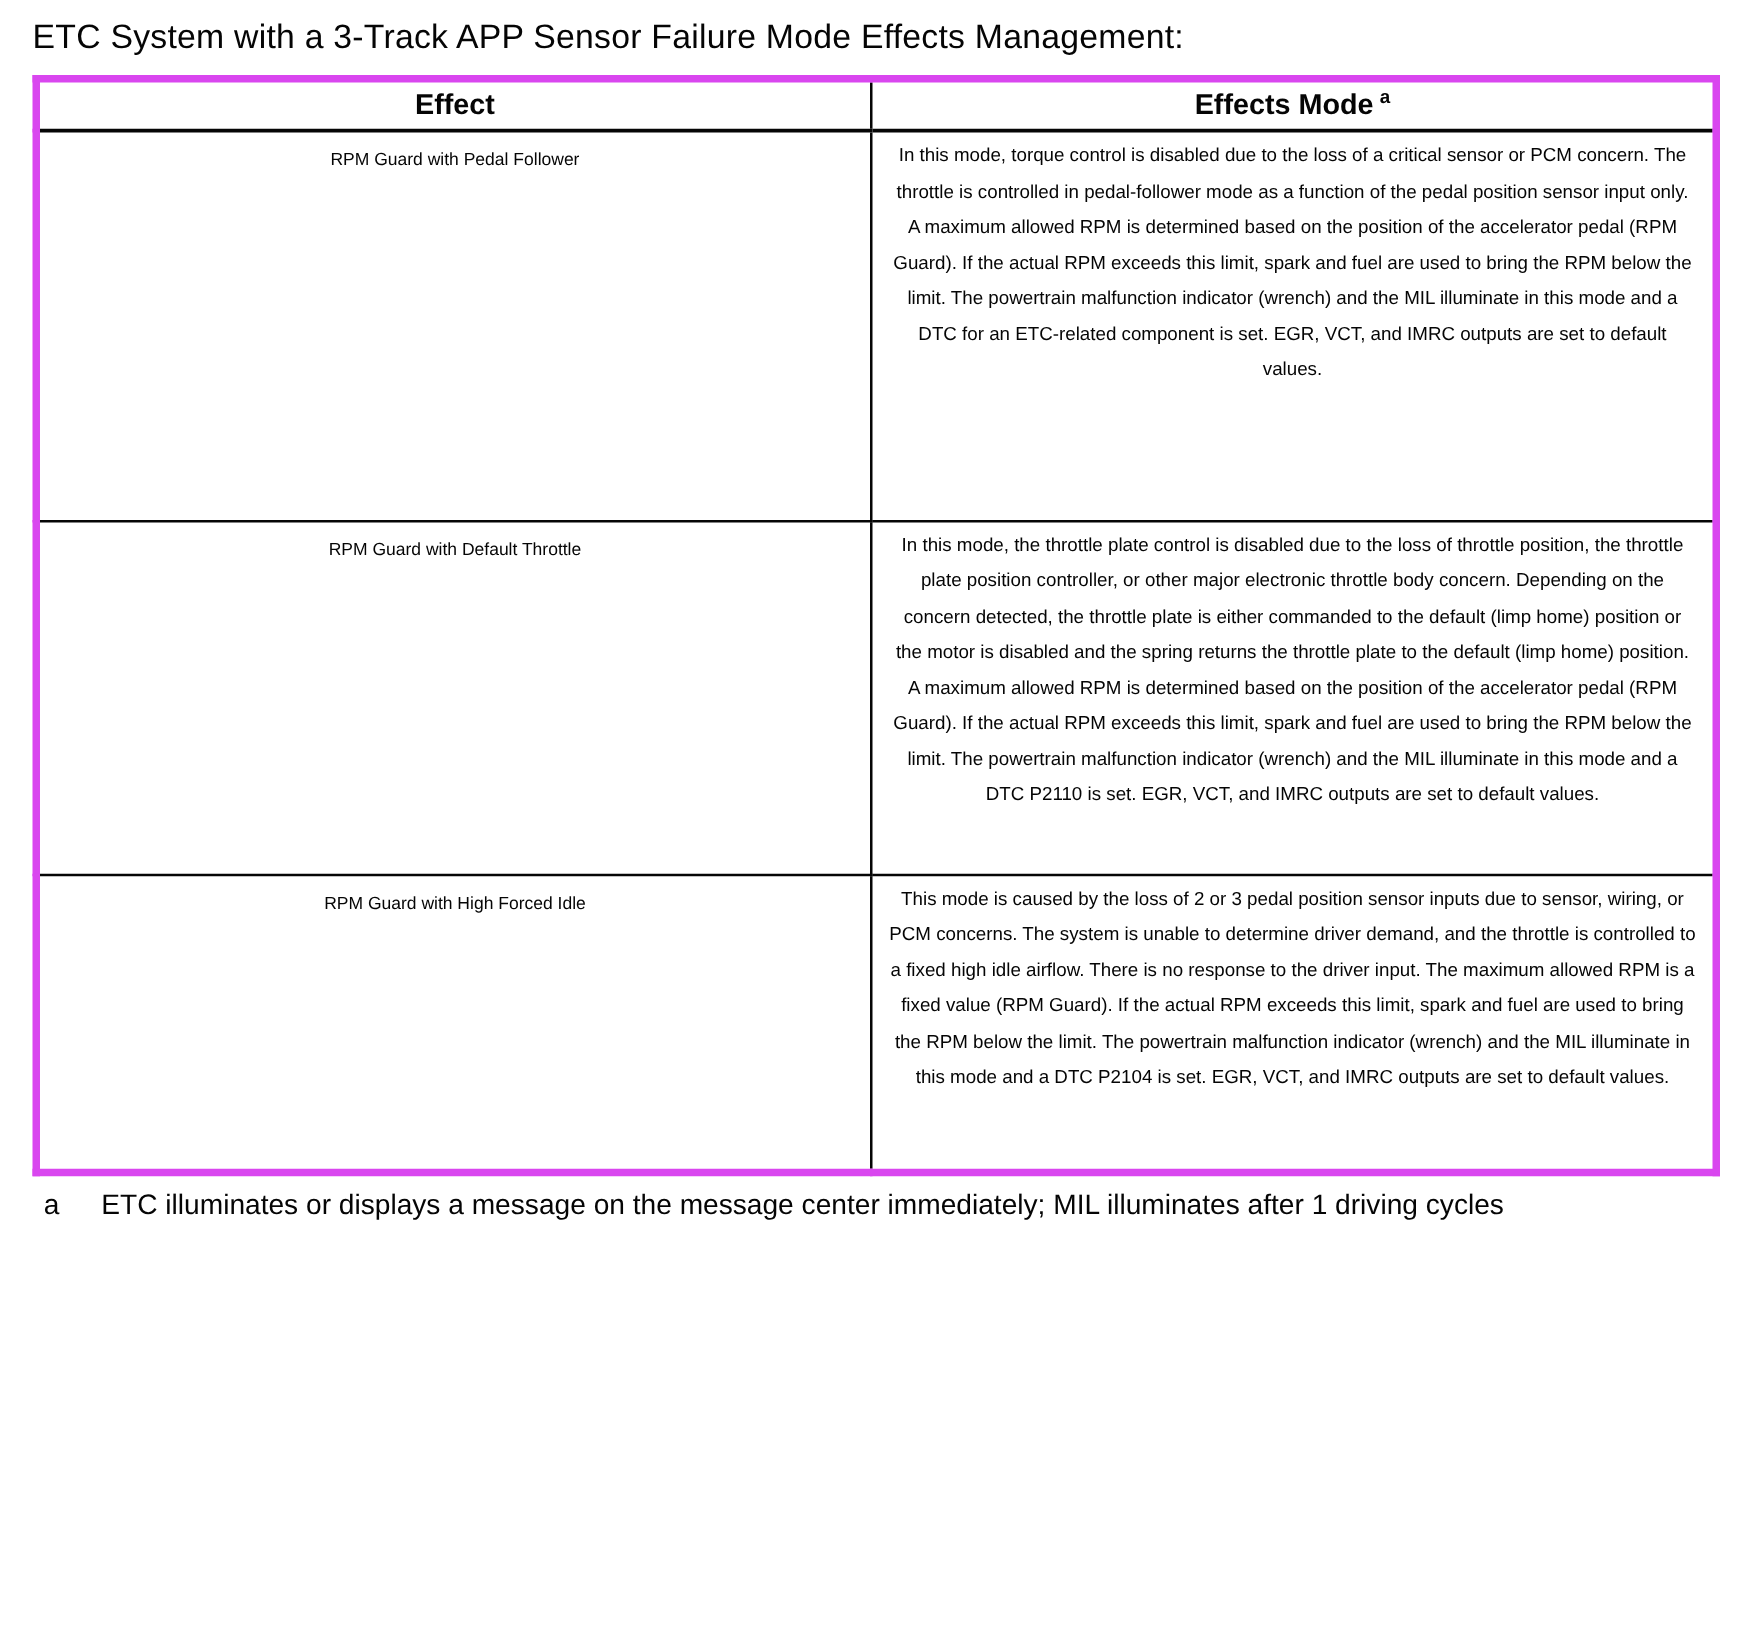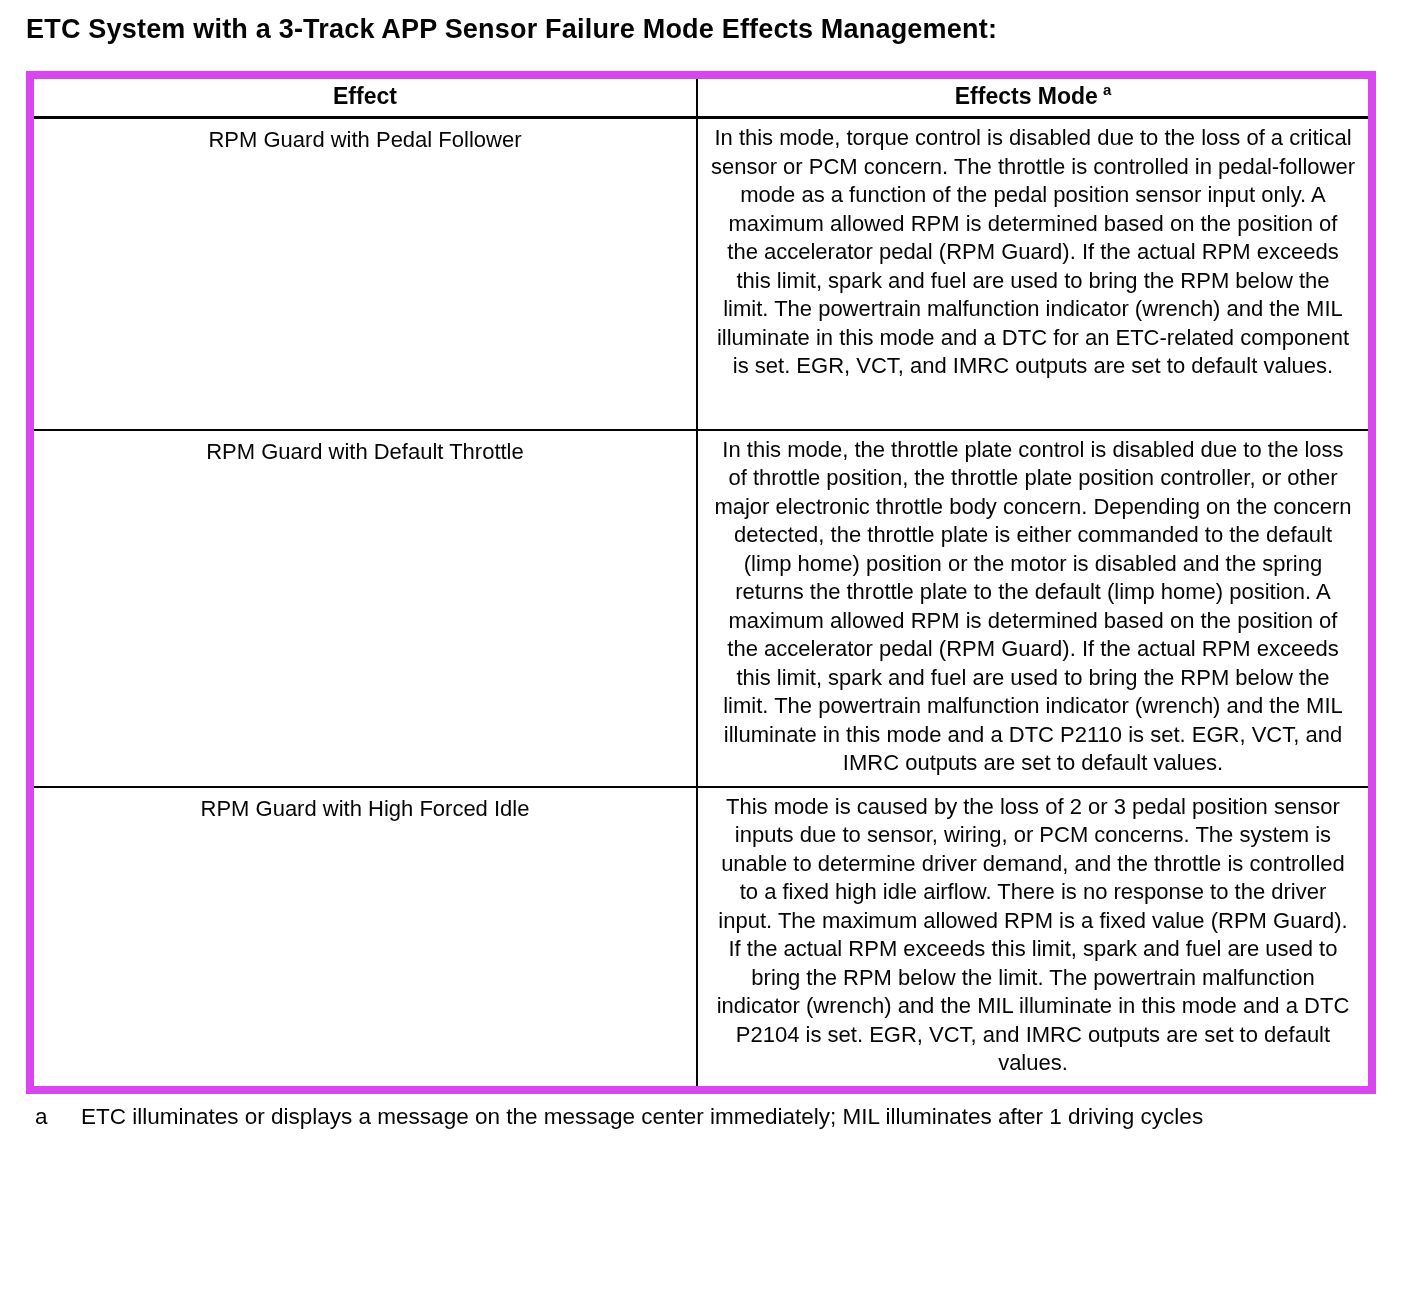--- a/index.html
+++ b/index.html
@@ -15,56 +15,56 @@
   .page {
     position: relative;
     width: 1408px;
     height: 1312px;
     box-sizing: border-box;
     padding: 12px 28px 0 26px;
     overflow: hidden;
   }
   .doc-title {
     font-size: 27px;
-    font-weight: 700;
-    margin: 2px 0 26px 0;
+    font-weight: 400;
+    margin: 2px 0 15px 0;
     letter-spacing: 0.2px;
     white-space: nowrap;
   }
   table.fmem-table {
     border-collapse: collapse;
     width: 1350px;
     table-layout: fixed;
-    border: 8px solid #d946ef;
+    border: 6px solid #d946ef;
   }
   .fmem-table th,
   .fmem-table td {
     border: 2px solid #050505;
     box-sizing: border-box;
   }
   .fmem-table thead th {
     font-size: 23px;
     font-weight: 700;
     text-align: center;
     vertical-align: middle;
     padding: 4px 6px 6px 6px;
     height: 36px;
     border-bottom-width: 3px;
   }
   .col-effect { width: 49.7%; }
   .col-failure { width: 50.3%; }
   .fmem-table td {
     vertical-align: top;
     text-align: center;
-    font-size: 22px;
+    font-size: 15px;
     line-height: 28.5px;
     padding: 5px 13px 8px 13px;
   }
   td.effect-cell {
-    font-size: 22px;
+    font-size: 14px;
     padding-top: 7px;
   }
   tr.row-1 td { height: 312px; }
   tr.row-2 td { height: 283px; }
   tr.row-3 td { height: 238px; }
   tr.row-4 td { height: 112px; }
   sup.fn-ref {
     font-size: 15px;
     font-weight: 700;
     vertical-align: super;

